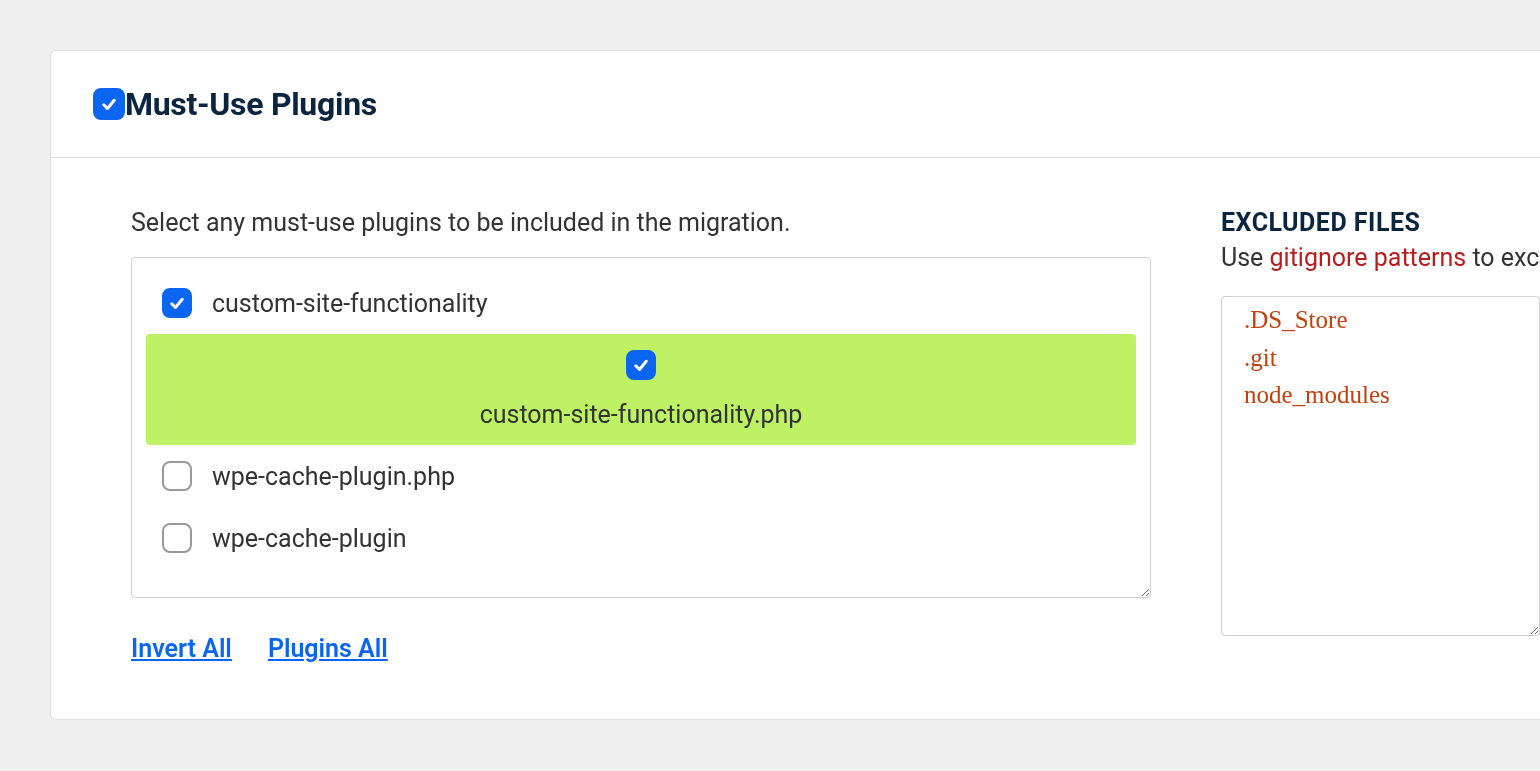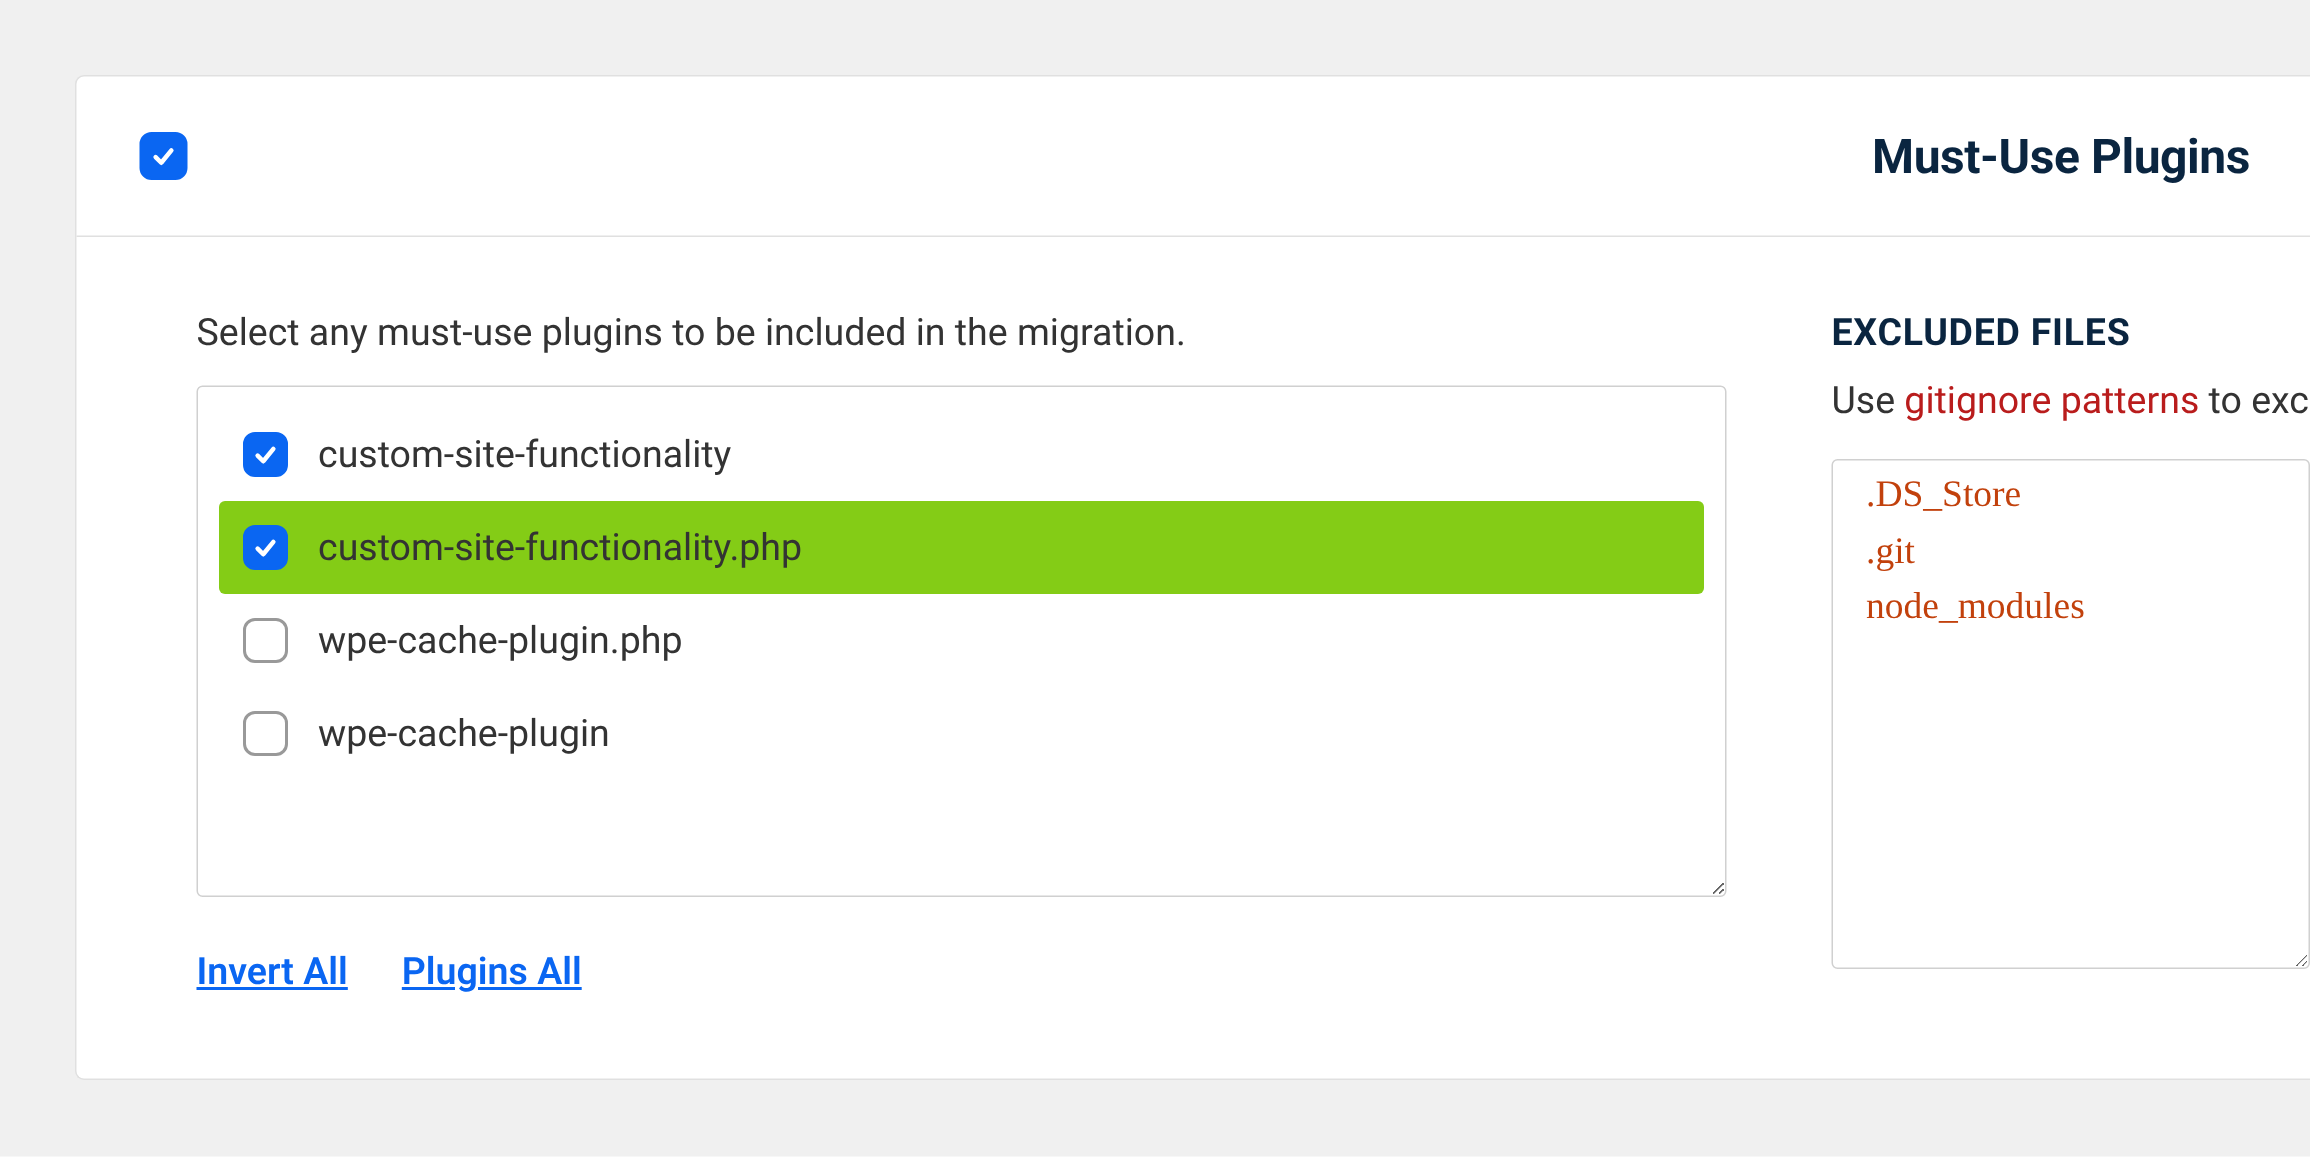--- a/index.html
+++ b/index.html
@@ -18,21 +18,20 @@
       border: 1px solid #e0e0e0;
       border-radius: 6px 0 0 6px;
       border-right: none;
       min-height: 670px;
     }
     .panel-header {
       display: flex;
       align-items: center;
       padding: 34px 40px 34px 42px;
       border-bottom: 1px solid #e0e0e0;
-      justify-content: space-between;
     }
     .panel-header .checkbox-main {
       flex-shrink: 0;
     }
     .panel-title {
       font-size: 32px;
       font-weight: 700;
       color: #0a2540;
       letter-spacing: -0.3px;
     }
@@ -66,21 +65,22 @@
       padding: 14px 14px;
     }
     .plugin-row {
       display: flex;
       align-items: center;
       gap: 20px;
       padding: 16px 16px;
       border-radius: 4px;
     }
     .plugin-row.hovered {
-      background: #84cc16;
+      background: #bef264;
+      flex-direction: column;
     }
     .plugin-label {
       font-size: 25px;
       color: #333;
     }
     .checkbox {
       width: 30px;
       height: 30px;
       border-radius: 8px;
       border: 2px solid #999;
@@ -116,21 +116,21 @@
       font-weight: 600;
       color: #0a66f2;
       text-decoration: underline;
       cursor: pointer;
     }
     .excluded-title {
       font-size: 25px;
       font-weight: 700;
       color: #0a2540;
       letter-spacing: 0.5px;
-      margin-bottom: 16px;
+      margin-bottom: 6px;
     }
     .excluded-desc {
       font-size: 25px;
       color: #333;
       margin-bottom: 24px;
       white-space: nowrap;
     }
     .excluded-desc a {
       color: #b91c1c;
       text-decoration: none;

